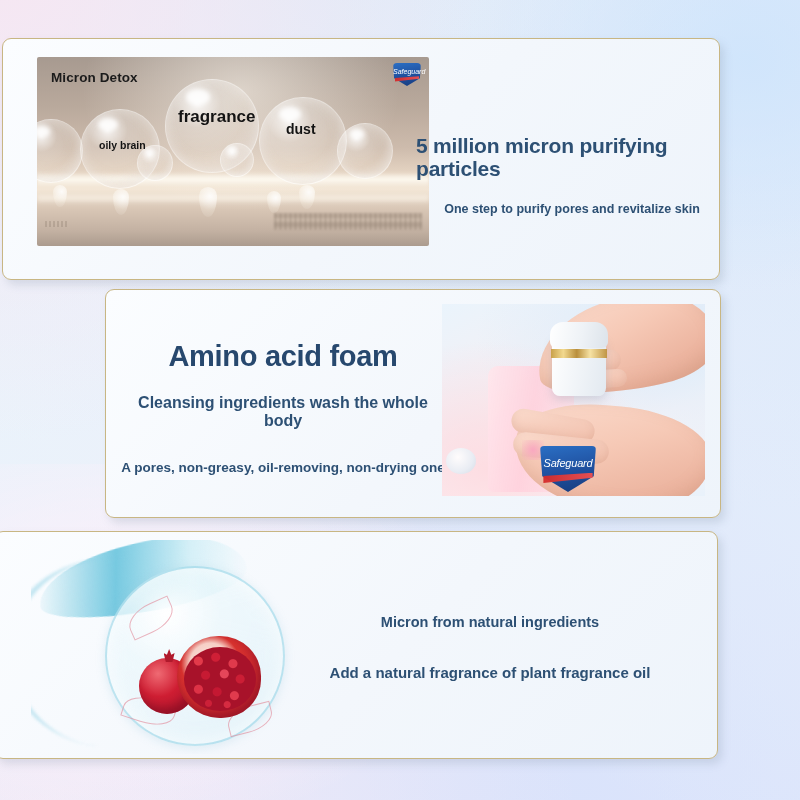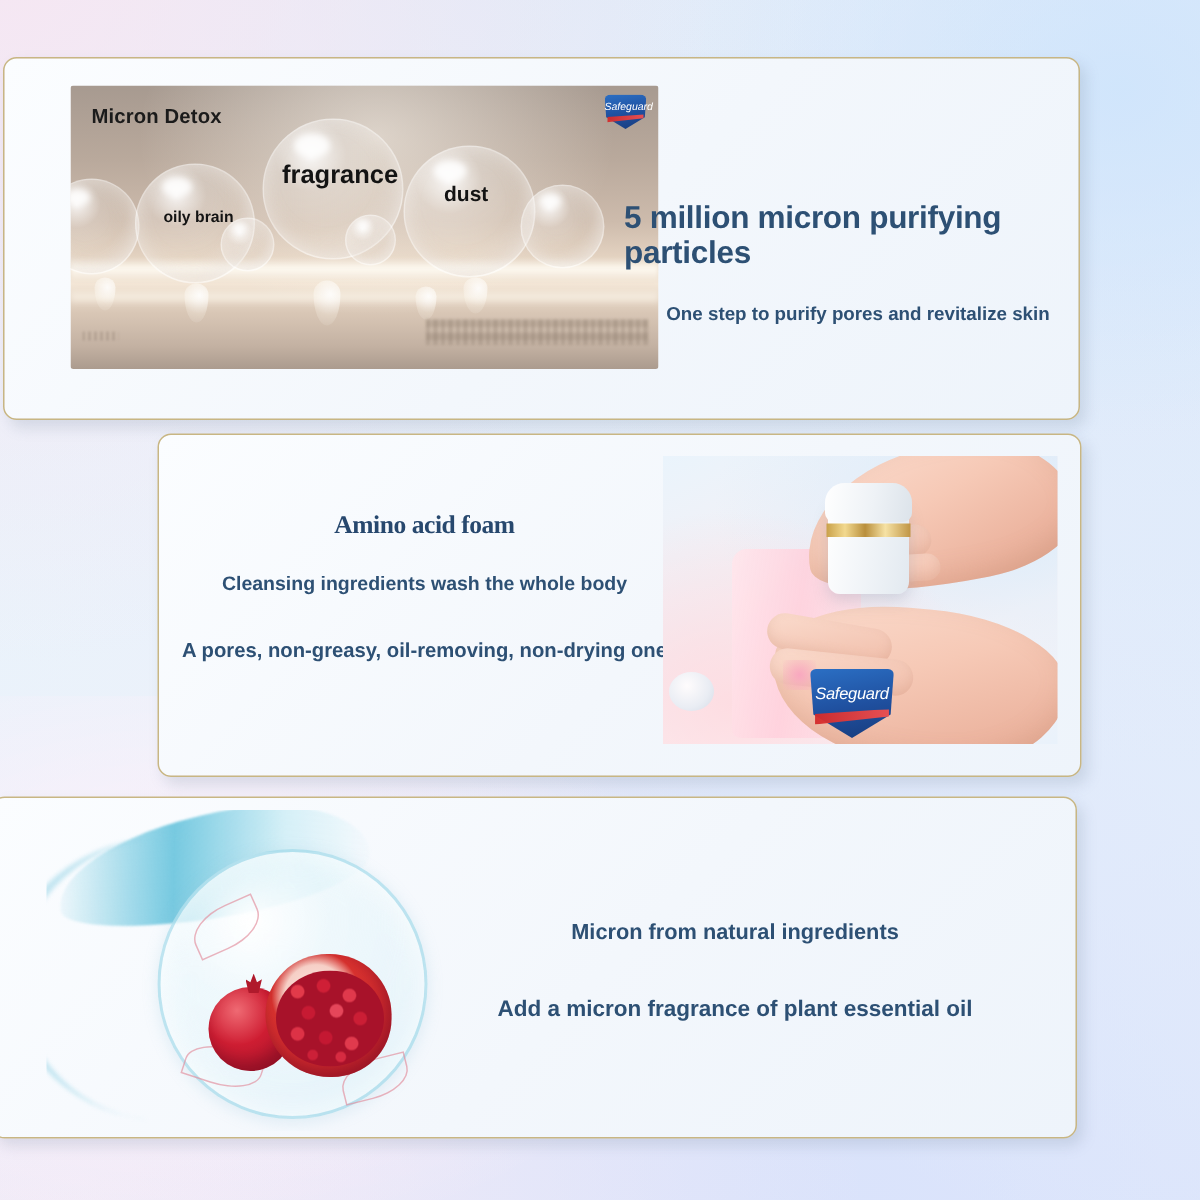--- a/index.html
+++ b/index.html
@@ -36,21 +36,21 @@
     overflow:hidden;}
 
   
   .card1{left:2px;top:38px;width:716px;height:240px;}
   
   .card2{left:105px;top:289px;width:614px;height:227px;}
   
   .card3{left:-6px;top:531px;width:722px;height:226px;}
 
   
-  .detox-img{position:absolute;left:44px;top:18px;width:392px;height:189px;
+  .detox-img{position:absolute;left:34px;top:18px;width:392px;height:189px;
     overflow:hidden;border-radius:2px;
     background:
       radial-gradient(ellipse at 52% 18%, rgba(255,250,242,.55) 0%, rgba(255,250,242,0) 55%),
       linear-gradient(180deg,#a79a90 0%, #b9a99c 26%, #cdbbac 48%, #e6d5c3 62%,
                       #f3e6d6 70%, #d9c7b6 80%, #c3b1a2 92%, #ab9b8e 100%);}
   .detox-img .glowline{position:absolute;left:0;right:0;top:61%;height:16px;
     background:linear-gradient(180deg,rgba(255,250,240,0) 0%,rgba(255,252,244,.92) 45%,rgba(255,250,240,0) 100%);
     filter:blur(1.4px);}
   .detox-img .glowline2{position:absolute;left:0;right:0;top:72%;height:10px;
     background:linear-gradient(180deg,rgba(255,250,240,0) 0%,rgba(255,250,240,.7) 50%,rgba(255,250,240,0) 100%);
@@ -94,22 +94,22 @@
   .logo1{position:absolute;right:8px;top:6px;width:28px;height:23px;}
   .logo1 .wm{font-size:7px;}
 
   
   .c1-text{position:absolute;left:392px;top:95px;width:312px;margin-left:21px;}
   .h-main{color:#2d5074;font-size:21px;font-weight:700;letter-spacing:-.2px;line-height:1.1;}
   .sub{color:#2d5074;font-size:12.5px;font-weight:600;margin-top:22px;text-align:center;}
 
   
   .c2-text{position:absolute;left:14px;top:50px;width:326px;text-align:center;}
-  .c2-h{color:#27486e;font-size:17px;font-weight:700;letter-spacing:-.3px;font-family:Liberation Serif, serif;}
-  .c2-s1{color:#2d5074;font-size:13px;font-weight:600;margin-top:21px;}
+  .c2-h{color:#27486e;font-size:29px;font-weight:700;letter-spacing:-.3px;}
+  .c2-s1{color:#2d5074;font-size:16px;font-weight:600;margin-top:21px;}
   .c2-s2{color:#2d5074;font-size:13.5px;font-weight:600;margin-top:30px;}
 
   .hands-img{position:absolute;left:336px;top:14px;width:263px;height:192px;overflow:hidden;
     background:
       radial-gradient(ellipse at 18% 86%, rgba(255,214,220,.75) 0%, rgba(255,214,220,0) 55%),
       radial-gradient(ellipse at 86% 18%, rgba(215,236,252,.9) 0%, rgba(215,236,252,0) 60%),
       linear-gradient(155deg,#eaf4fc 0%, #f6eef2 45%, #fbf3f5 68%, #e9f2fb 100%);}
   .bottle{position:absolute;left:46px;bottom:4px;width:86px;height:126px;border-radius:10px 10px 6px 6px;
     background:linear-gradient(100deg,rgba(255,230,236,.92) 0%, rgba(255,208,220,.85) 48%, rgba(252,226,233,.75) 100%);
     filter:blur(.4px);}
@@ -273,15 +273,15 @@
     <div class="leafline" style="left:196px;top:166px;width:44px;height:24px;transform:rotate(-14deg);"></div>
 
     <div class="pom-ball"></div>
     <div class="pom-cut">
       <div class="arils"></div>
     </div>
   </div>
 
   <div class="c3-text">
     <div class="c3-l1">Micron from natural ingredients</div>
-    <div class="c3-l2">Add a micron fragrance of plant essential oil</div>
+    <div class="c3-l2">Add a natural fragrance of plant fragrance oil</div>
   </div>
 </section>
 
 </body></html>

